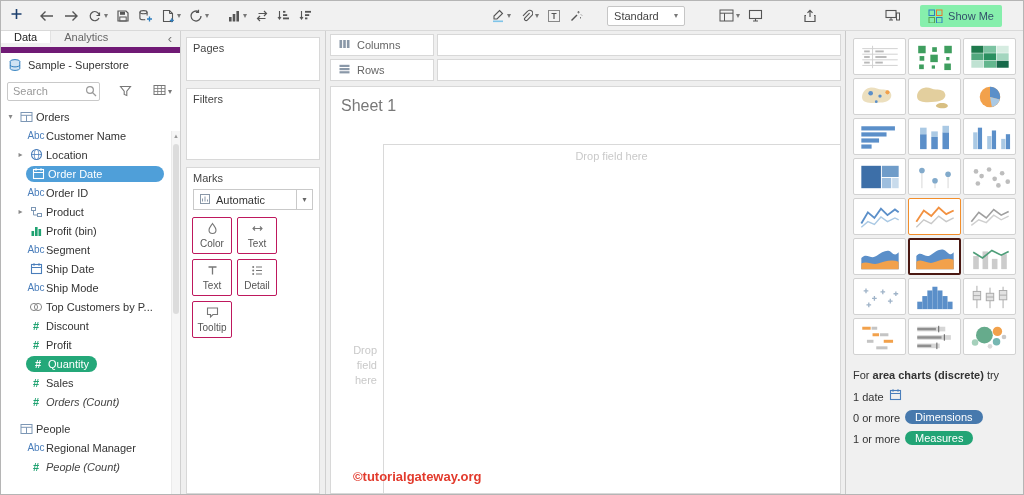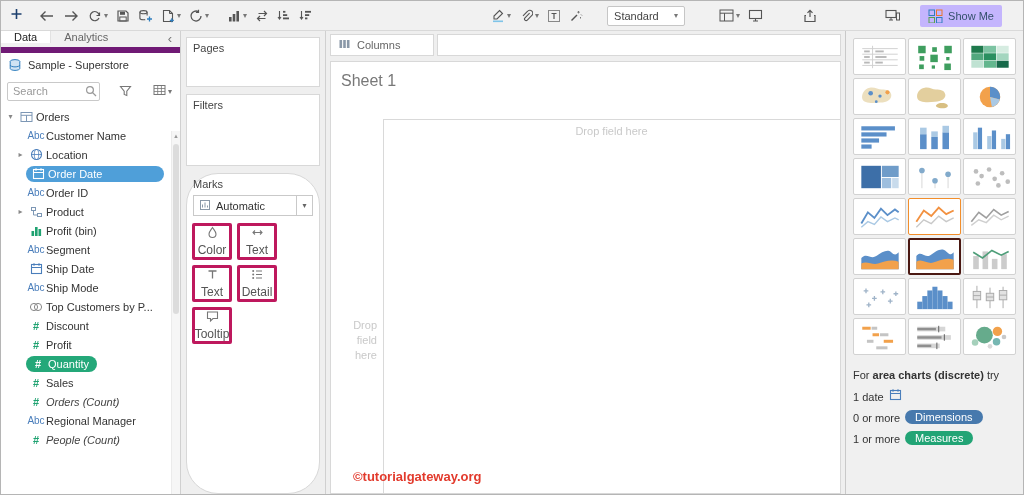--- a/index.html
+++ b/index.html
@@ -19,21 +19,21 @@
   .tb-group:nth-child(4){ margin-right:20px; }
   .tb-group:nth-child(5){ margin-right:30px; }
   .tb-group:nth-child(6){ margin-right:32px; }
   .tb-group:nth-child(7){ margin-right:60px; }
   .tb-group:nth-child(8){ margin-right:16px; }
   .tb-btn { display:flex; align-items:center; height:24px; padding:0 4px; border-radius:2px; color:#555; cursor:default; }
   .tb-ic { display:flex; align-items:center; }
   .tb-ic svg { display:block; }
   .tb-caret { font-size:8px; color:#777; margin-left:2px; }
   .tb-select { display:flex; align-items:center; justify-content:space-between; width:78px; height:20px; background:#fff; border:1px solid #c6c6c6; border-radius:2px; padding:0 6px; color:#444; }
-  .tb-showme { display:flex; align-items:center; gap:5px; height:22px; padding:0 8px; background:#c4b5fd; border-radius:2px; color:#33506b; }
+  .tb-showme { display:flex; align-items:center; gap:5px; height:22px; padding:0 8px; background:#86efac; border-radius:2px; color:#33506b; }
 
   
   .main { flex:1; display:flex; min-height:0; }
 
   
   .data-pane { width:180px; flex:none; background:#fff; border-right:1px solid #d0d0d0; display:flex; flex-direction:column; position:relative; }
   .pane-tabs { height:22px; flex:none; display:flex; background:#f1f1f1; border-bottom:6px solid #701a75; align-items:flex-start; }
   .pane-tab { display:flex; align-items:center; padding:0 13px; color:#666; }
   .pane-tab.active { background:#fff; color:#222; border-right:1px solid #e2e2e2; }
   .pane-collapse { margin-left:auto; display:flex; align-items:center; padding:0 8px; color:#777; font-size:13px; }
@@ -61,28 +61,28 @@
   .pill .flabel { color:#fff; }
   .pill-blue { width:138px; }
   .pane-scroll { position:absolute; right:0; top:100px; bottom:0; width:9px; background:#f6f6f6; border-left:1px solid #ebebeb; }
   .pane-scroll .up { height:11px; text-align:center; font-size:6px; line-height:11px; color:#999; }
   .pane-scroll .sthumb { position:absolute; left:1px; top:13px; width:6px; height:170px; background:#dcdcdc; border-radius:3px; }
 
   
   .shelf-col { width:145px; flex:none; background:#efefef; border-right:1px solid #d0d0d0; display:flex; flex-direction:column; gap:7px; padding:6px 5px 0; }
   .card { background:#fff; border:1px solid #d8d8d8; }
   .card-label { padding:4px 6px 2px; color:#444; }
-  .pages-card { height:50px; flex:none; }
+  .pages-card { height:44px; flex:none; }
   .filters-card { height:72px; flex:none; }
-  .marks-card { flex:1; display:flex; flex-direction:column;border-radius:32px; }
+  .marks-card { flex:1; display:flex; flex-direction:column; }
   .mark-type { display:flex; height:21px; margin:3px 6px 7px; }
   .mt-main { flex:1; display:flex; align-items:center; gap:5px; padding:0 5px; border:1px solid #c9c9c9; border-right:none; background:#fff; color:#333; }
   .mt-caret { width:17px; border:1px solid #c9c9c9; display:flex; align-items:center; justify-content:center; font-size:8px; color:#666; background:#fff; }
   .mark-btns { display:flex; flex-wrap:wrap; gap:5px; padding:0 5px; }
-  .mark-btn { width:40px; height:37px; border:3px solid #be185d; border-radius:2px; background:#fff; display:flex; flex-direction:column; align-items:center; justify-content:center; gap:1px; font-size:12px; color:#555; }
+  .mark-btn { width:40px; height:37px; border:1px solid #be185d; border-radius:2px; background:#fff; display:flex; flex-direction:column; align-items:center; justify-content:center; gap:1px; font-size:10px; color:#555; }
 
   
   .canvas { flex:1; min-width:0; background:#efefef; display:flex; flex-direction:column; padding:3px 4px 0; }
   .shelf-row { display:flex; height:22px; flex:none; margin-bottom:3px; }
   .shelf-head { width:104px; flex:none; background:#fff; border:1px solid #d8d8d8; display:flex; align-items:center; gap:6px; padding:0 7px; color:#666; }
   .shelf-space { flex:1; background:#fff; border:1px solid #d8d8d8; margin-left:3px; }
   .sheet { flex:1; background:#fff; border:1px solid #d8d8d8; margin-top:2px; position:relative; overflow:hidden; }
   .sheet-title { position:absolute; left:10px; top:10px; font-size:16px; color:#787878; }
   .ax-v { position:absolute; left:52px; top:57px; bottom:-1px; width:1px; background:#d9d9d9; }
   .ax-h { position:absolute; left:52px; right:0; top:57px; height:1px; background:#d9d9d9; }
@@ -484,20 +484,30 @@
               <span class="hash">#</span>
             </span>
             <span class="flabel">Sales</span>
           </div>
           <div class="field-row indent italic">
             <span class="chev"></span>
             <span class="ficon">
               <span class="hash">#</span>
             </span>
             <span class="flabel">Orders (Count)</span>
+          </div>
+          <div class="field-row group-gap">
+            <span class="chev"></span>
+            <span class="ficon">
+              <svg width="13" height="12" viewBox="0 0 13 12">
+                <rect x="1" y="1.5" width="11" height="9" fill="none" stroke="#7d97b5"></rect>
+                <path d="M1 4.3h11M6.5 4.3v6.2" stroke="#7d97b5" fill="none"></path>
+              </svg>
+            </span>
+            <span class="flabel">People</span>
           </div>
           <div class="field-row indent">
             <span class="chev"></span>
             <span class="ficon">
               <span class="abc">Abc</span>
             </span>
             <span class="flabel">Regional Manager</span>
           </div>
           <div class="field-row indent italic">
             <span class="chev"></span>
@@ -575,20 +585,31 @@
         <div class="shelf-head">
           <span id="cols-icon"><svg width="13" height="12" viewBox="0 0 13 12">
                 <rect x="1.5" y="2" width="2.6" height="8" fill="#8a98a8"></rect>
                 <rect x="5.2" y="2" width="2.6" height="8" fill="#8a98a8"></rect>
                 <rect x="8.9" y="2" width="2.6" height="8" fill="#8a98a8"></rect>
               </svg></span>
           <span>Columns</span>
         </div>
         <div class="shelf-space"></div>
       </div>
+      <div class="shelf-row">
+        <div class="shelf-head">
+          <span id="rows-icon"><svg width="13" height="12" viewBox="0 0 13 12">
+                <rect x="1.5" y="1.8" width="10" height="2.2" fill="#8a98a8"></rect>
+                <rect x="1.5" y="5" width="10" height="2.2" fill="#8a98a8"></rect>
+                <rect x="1.5" y="8.2" width="10" height="2.2" fill="#8a98a8"></rect>
+              </svg></span>
+          <span>Rows</span>
+        </div>
+        <div class="shelf-space"></div>
+      </div>
       <div class="sheet">
         <div class="sheet-title">Sheet 1</div>
         <div class="ax-h"></div>
         <div class="ax-v"></div>
         <div class="drop-top">Drop field here</div>
         <div class="drop-left">Drop field here</div>
         <div class="watermark" style="color: rgb(226, 58, 44);">©tutorialgateway.org</div>
       </div>
     </div>
 

